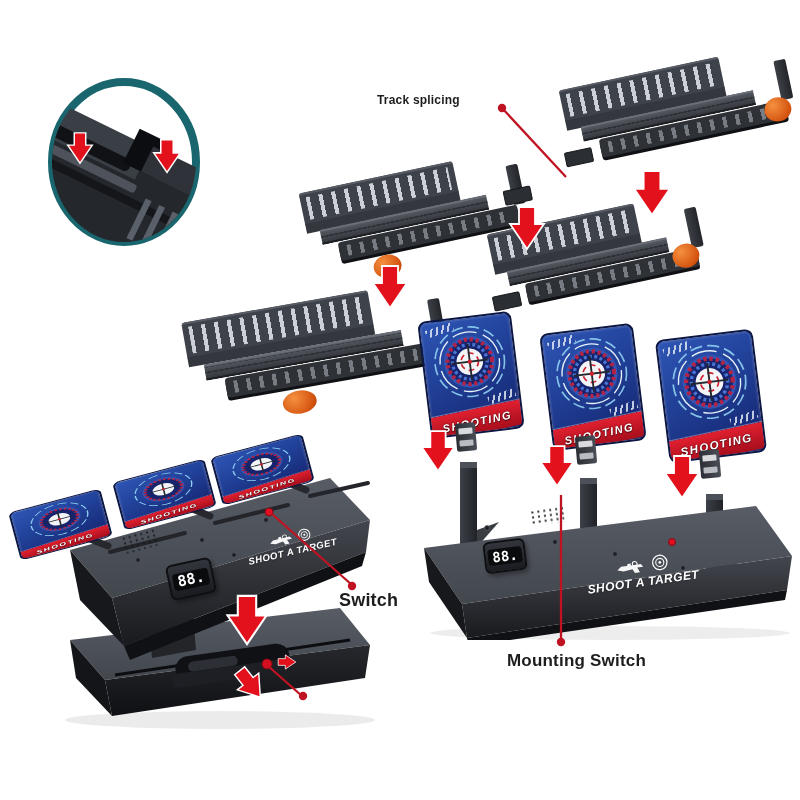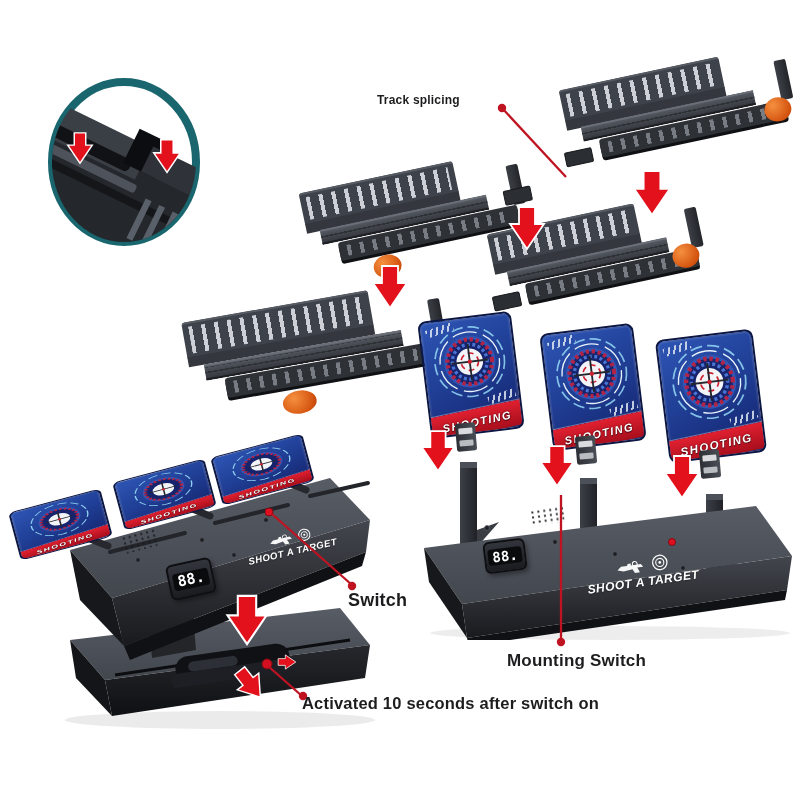--- a/index.html
+++ b/index.html
@@ -412,17 +412,16 @@
     </g>
     <g fill="#c01322">
       <circle cx="502" cy="108" r="4.2"></circle>
       <circle cx="352" cy="586" r="4.2"></circle>
       <circle cx="303" cy="696" r="4.2"></circle>
       <circle cx="561" cy="642" r="4.2"></circle>
     </g>
   </svg>
 
   <div class="label" style="left:377px;top:93px;font-size:12px">Track splicing</div>
-  <div class="label" style="left:348px;top:590px;font-size:18px">Switch</div>
+  <div class="label" style="left:339px;top:590px;font-size:18px">Switch</div>
   <div class="label" style="left:507px;top:651px;font-size:17px">Mounting Switch</div>
-  <div class="label" style="left:302px;top:694px;font-size:16.5px">Activated 10 seconds after switch on</div>
 
 </div>
 
 </body></html>

